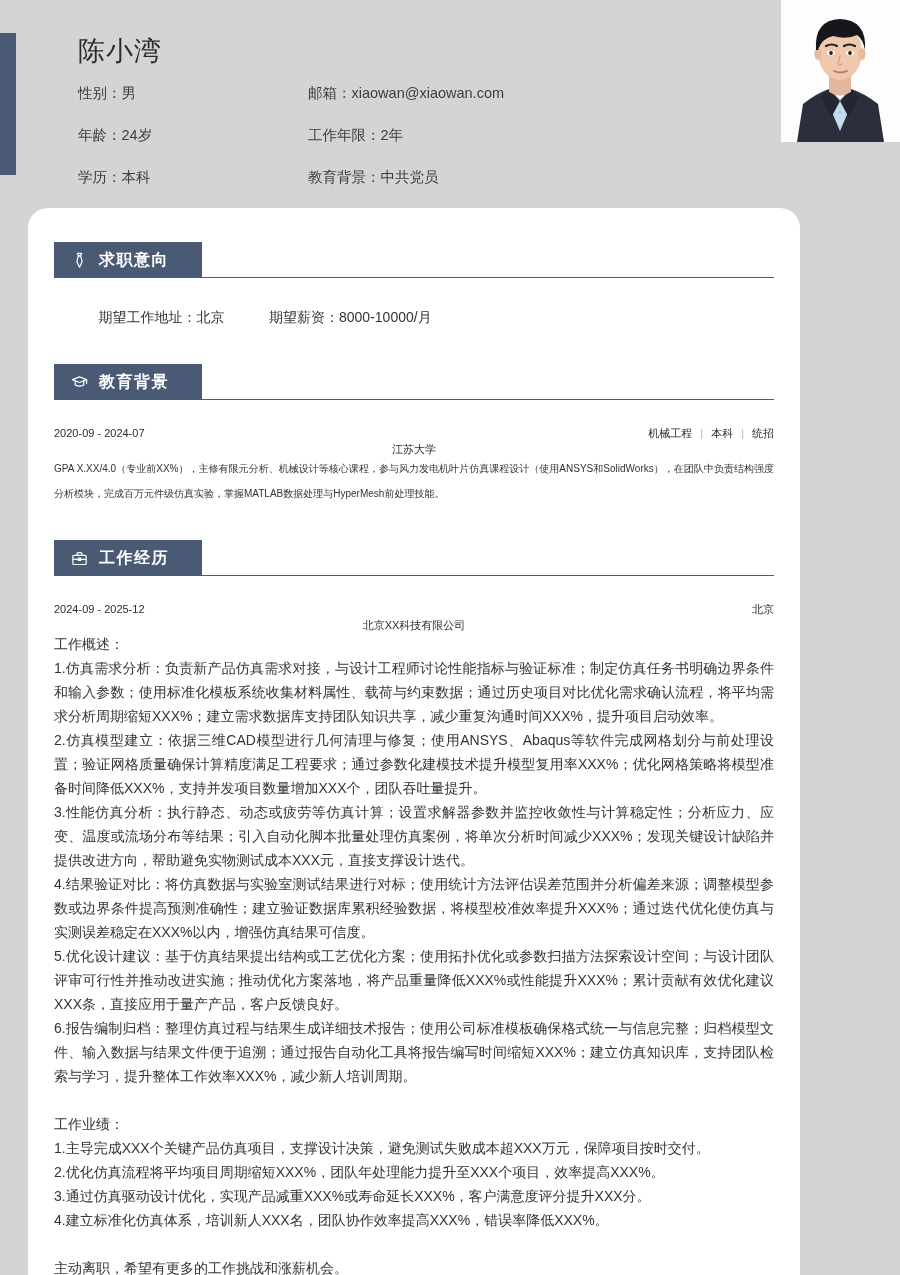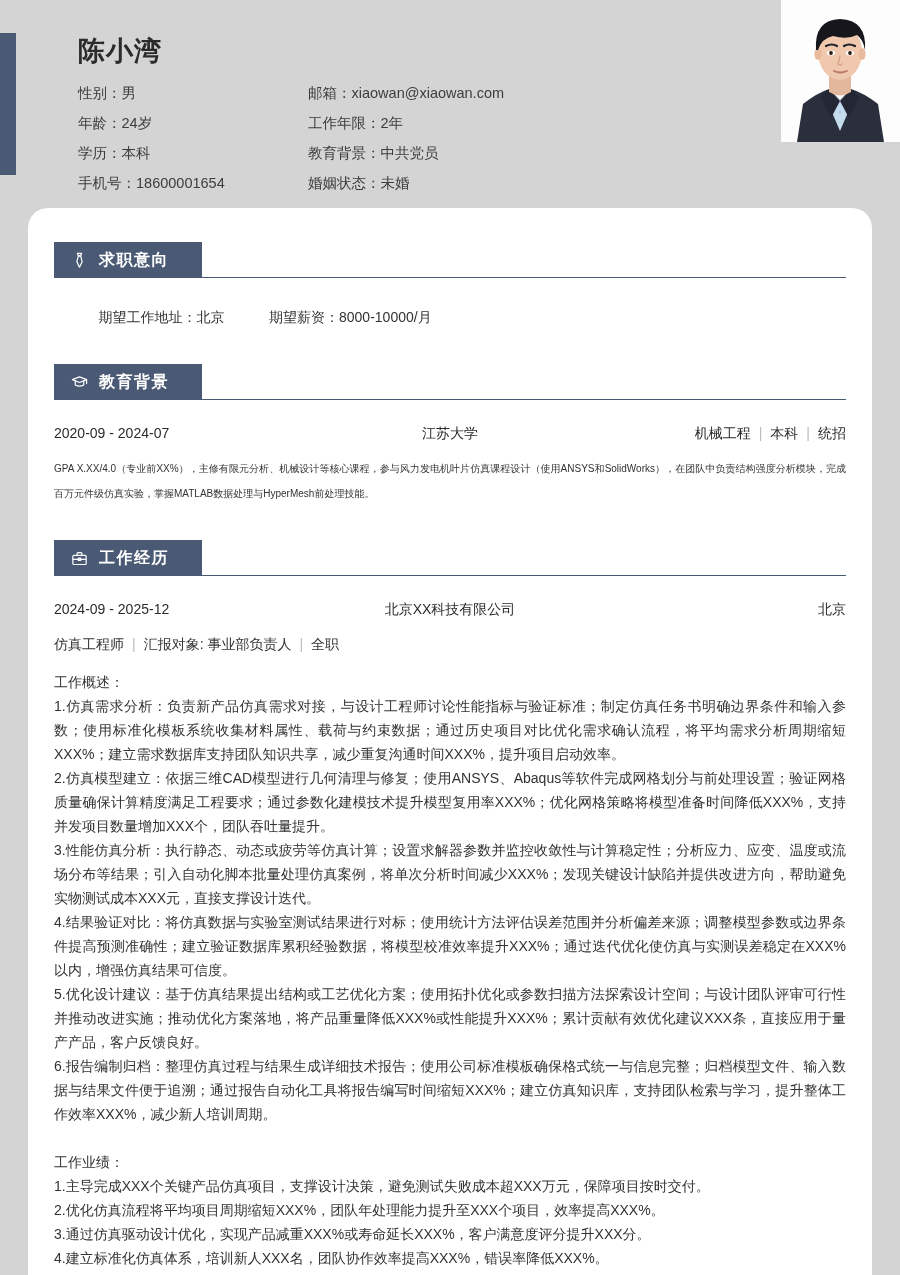--- a/index.html
+++ b/index.html
@@ -36,31 +36,31 @@
   .header-inner {
     position: absolute;
     left: 78px;
     top: 34px;
     right: 28px;
     height: 150px;
   }
 
   .name {
     font-size: 27px;
-    font-weight: bold;
+    font-weight: normal;
     color: #2b2b2b;
     letter-spacing: 1px;
     line-height: 34px;
     margin-bottom: 12px;
   }
 
   .info-grid {
     display: grid;
     grid-template-columns: 230px auto;
-    row-gap: 4px;
+    row-gap: 16px;
   }
 
   .info-item {
     font-size: 14.5px;
     color: #3d3d3d;
     line-height: 26px;
     white-space: nowrap;
   }
 
   .info-item .lbl { }
@@ -75,21 +75,21 @@
     background: #ffffff;
     overflow: hidden;
   }
   .photo svg { display: block; width: 119px; height: 142px; }
 
   
   .card {
     position: absolute;
     left: 28px;
     top: 208px;
-    width: 844px;
+    width: 772px;
     bottom: 0;
     background: #ffffff;
     border-radius: 20px 20px 0 0;
     padding: 0 26px;
     overflow: hidden;
   }
 
   
   .section-head {
     display: flex;
@@ -144,28 +144,28 @@
   .intent-cell.c3 { width: 215px; text-align: center; }
   .intent-cell.c4 { }
   .intent-cell .lbl { color: #333; }
   .intent-cell .val { color: #333; }
 
   
   .entry { margin-top: 22px; }
 
   .entry-head {
     position: relative;
-    font-size: 14px;
+    font-size: 11px;
     line-height: 22px;
     color: #2b2b2b;
     height: 22px;
     margin-bottom: 12px;
   }
   .entry-head .eh-left  { position: absolute; left: 0; top: 0; }
-  .entry-head .eh-mid   { position: absolute; left: 0; right: 0; top: 0; text-align: center; }
+  .entry-head .eh-mid   { position: absolute; left: 0; right: 0; top: 16px; text-align: center; }
   .entry-head .eh-right { position: absolute; right: 0; top: 0; }
 
   .meta-sep { color: #bbb; margin: 0 8px; }
 
   .entry-desc {
     font-size: 14px;
     line-height: 24px;
     color: #333;
     text-align: justify;
     margin-bottom: 10px;
@@ -337,23 +337,20 @@
   </div>
 
   <div class="entry">
     <div class="entry-head">
       <span class="eh-left">2024-09 - 2025-12</span>
       <span class="eh-mid">北京XX科技有限公司</span>
       <span class="eh-right">北京</span>
     </div>
 
 
-    <div class="entry-tags">
-      <span>仿真工程师</span><span class="meta-sep">|</span><span>汇报对象: 事业部负责人</span><span class="meta-sep">|</span><span>全职</span>
-    </div>
 
     <div class="entry-body">工作概述：
 1.仿真需求分析：负责新产品仿真需求对接，与设计工程师讨论性能指标与验证标准；制定仿真任务书明确边界条件和输入参数；使用标准化模板系统收集材料属性、载荷与约束数据；通过历史项目对比优化需求确认流程，将平均需求分析周期缩短XXX%；建立需求数据库支持团队知识共享，减少重复沟通时间XXX%，提升项目启动效率。
 2.仿真模型建立：依据三维CAD模型进行几何清理与修复；使用ANSYS、Abaqus等软件完成网格划分与前处理设置；验证网格质量确保计算精度满足工程要求；通过参数化建模技术提升模型复用率XXX%；优化网格策略将模型准备时间降低XXX%，支持并发项目数量增加XXX个，团队吞吐量提升。
 3.性能仿真分析：执行静态、动态或疲劳等仿真计算；设置求解器参数并监控收敛性与计算稳定性；分析应力、应变、温度或流场分布等结果；引入自动化脚本批量处理仿真案例，将单次分析时间减少XXX%；发现关键设计缺陷并提供改进方向，帮助避免实物测试成本XXX元，直接支撑设计迭代。
 4.结果验证对比：将仿真数据与实验室测试结果进行对标；使用统计方法评估误差范围并分析偏差来源；调整模型参数或边界条件提高预测准确性；建立验证数据库累积经验数据，将模型校准效率提升XXX%；通过迭代优化使仿真与实测误差稳定在XXX%以内，增强仿真结果可信度。
 5.优化设计建议：基于仿真结果提出结构或工艺优化方案；使用拓扑优化或参数扫描方法探索设计空间；与设计团队评审可行性并推动改进实施；推动优化方案落地，将产品重量降低XXX%或性能提升XXX%；累计贡献有效优化建议XXX条，直接应用于量产产品，客户反馈良好。
 6.报告编制归档：整理仿真过程与结果生成详细技术报告；使用公司标准模板确保格式统一与信息完整；归档模型文件、输入数据与结果文件便于追溯；通过报告自动化工具将报告编写时间缩短XXX%；建立仿真知识库，支持团队检索与学习，提升整体工作效率XXX%，减少新人培训周期。
 
 工作业绩：

